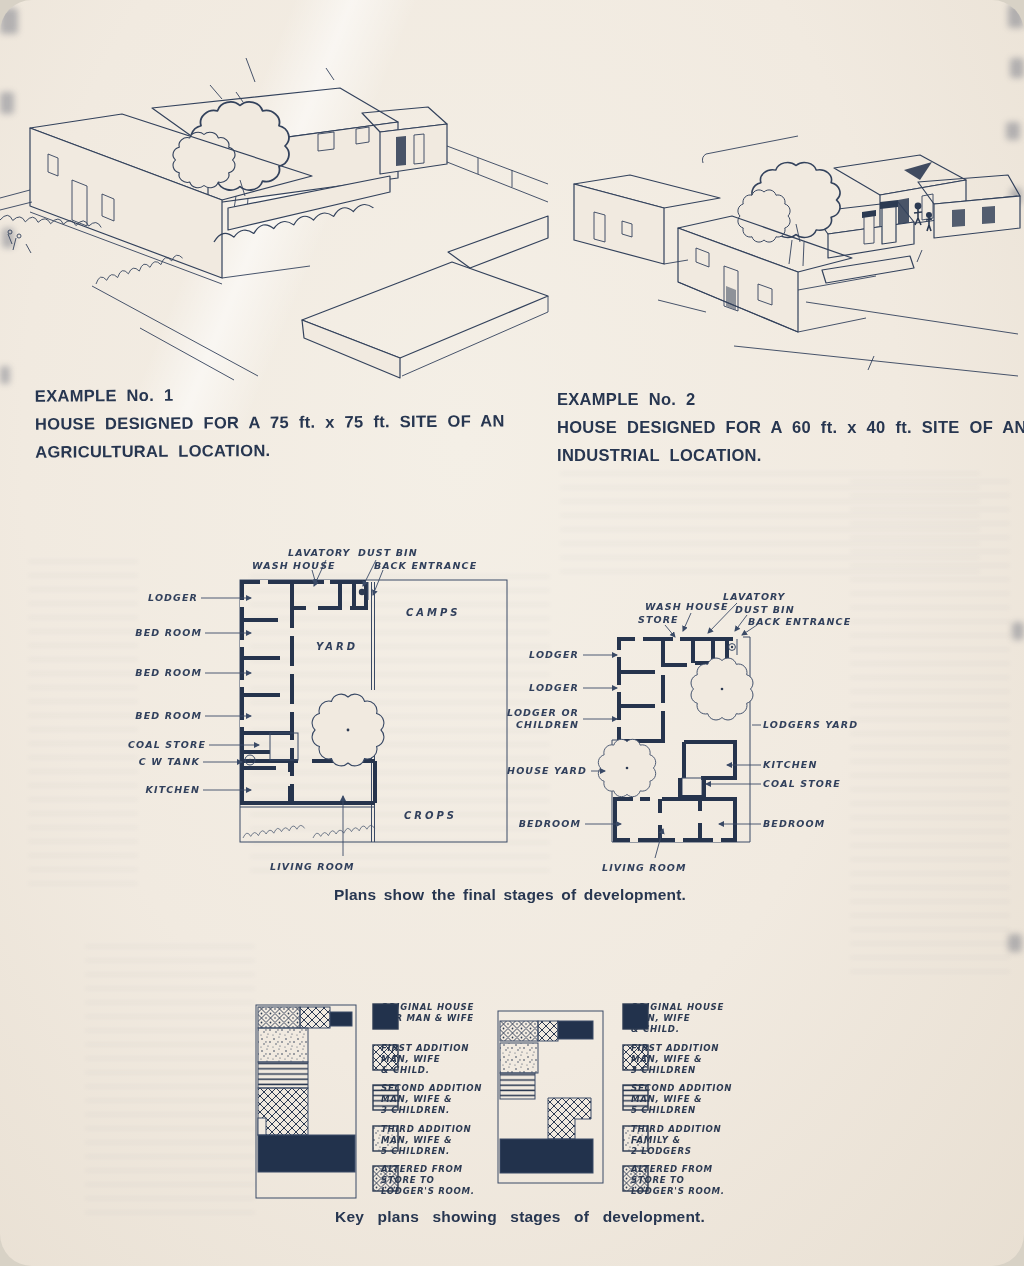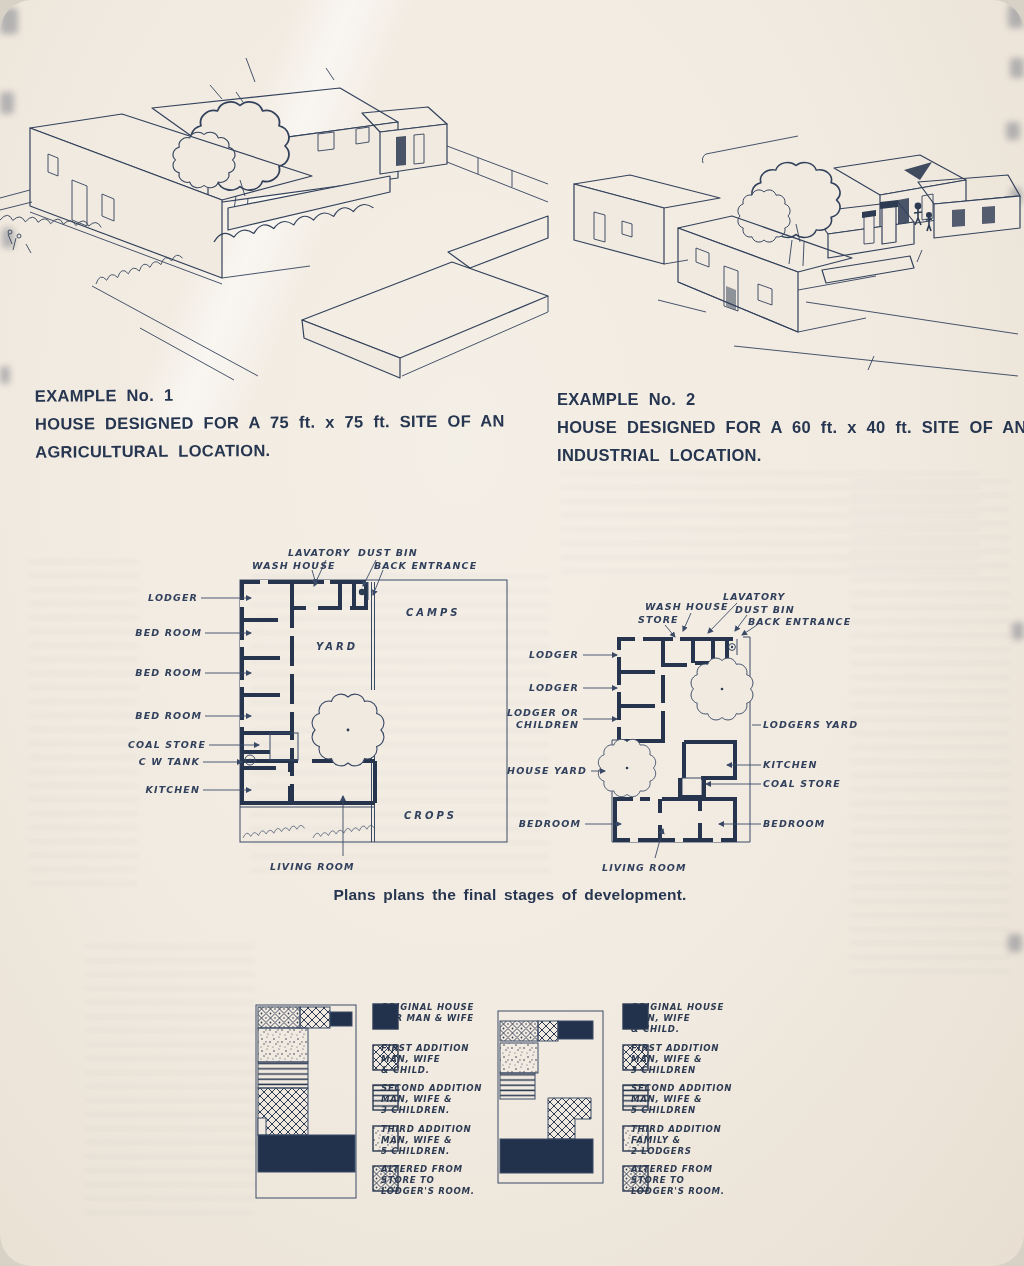--- a/index.html
+++ b/index.html
@@ -336,21 +336,21 @@
     <text class="hand" x="133" y="48">STORE</text>
     <text class="hand" x="230" y="38">DUST BIN</text>
     <text class="hand" x="243" y="50">BACK ENTRANCE</text>
     <text class="hand" x="258" y="153">LODGERS YARD</text>
     <text class="hand" x="258" y="193">KITCHEN</text>
     <text class="hand" x="258" y="212">COAL STORE</text>
     <text class="hand" x="258" y="252">BEDROOM</text>
     <text class="hand" x="97" y="296">LIVING ROOM</text>
   </svg>
 
-  <div class="midcap" style="left:150px;top:886px;width:720px">Plans plans the final stages of development.</div>
+  <div class="midcap" style="left:150px;top:886px;width:720px">Plans show the final stages of development.</div>
 
   <svg style="left:248px;top:1000px" width="120" height="205" viewBox="0 0 120 205">
     <rect x="8" y="5" width="100" height="193" class="thin"></rect>
     <g class="thin">
       <rect x="10" y="7" width="42" height="21" fill="url(#pat-diamond)"></rect>
       <rect x="52" y="7" width="30" height="21" fill="url(#pat-crosshatch)"></rect>
       <rect x="82" y="12" width="22" height="14" fill="#22324c"></rect>
       <rect x="10" y="28" width="50" height="34" fill="url(#pat-stipple)"></rect>
       <rect x="10" y="62" width="50" height="26" fill="url(#pat-hlines)"></rect>
       <rect x="10" y="88" width="50" height="47" fill="url(#pat-crosshatch)"></rect>
@@ -470,14 +470,15 @@
           <rect class="swr" x="1" y="1" width="25" height="25" data-pattern="diamond"></rect>
         </svg>
       <div class="lg-text">
           <div>ALTERED FROM</div>
           <div>STORE TO</div>
           <div>LODGER'S ROOM.</div>
         </div>
     </div>
   </div>
 
+  <div class="endcap" style="left:150px;top:1208px;width:740px">Key plans showing stages of development.</div>
 
 </div>
 
 </body></html>

